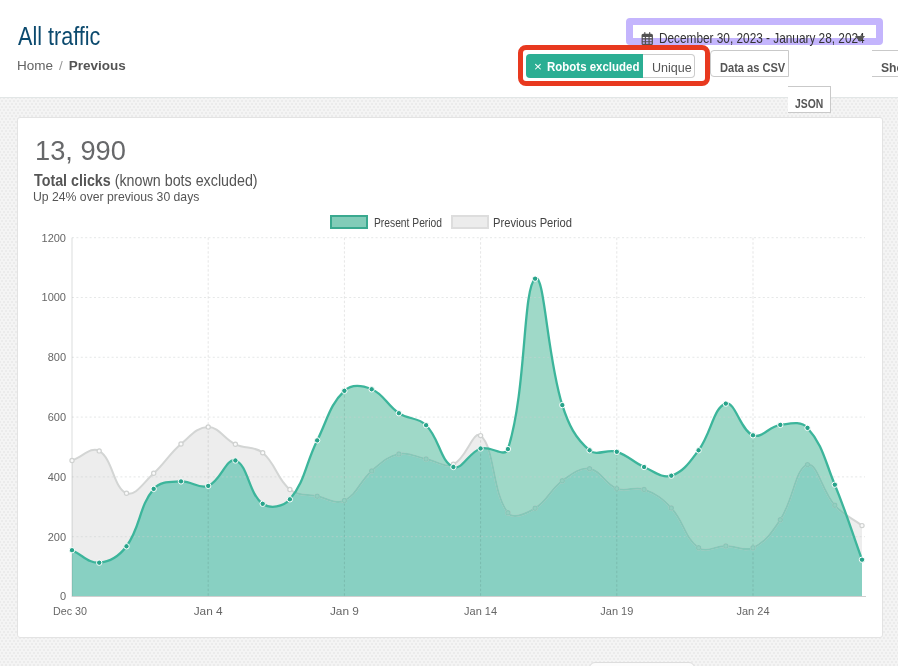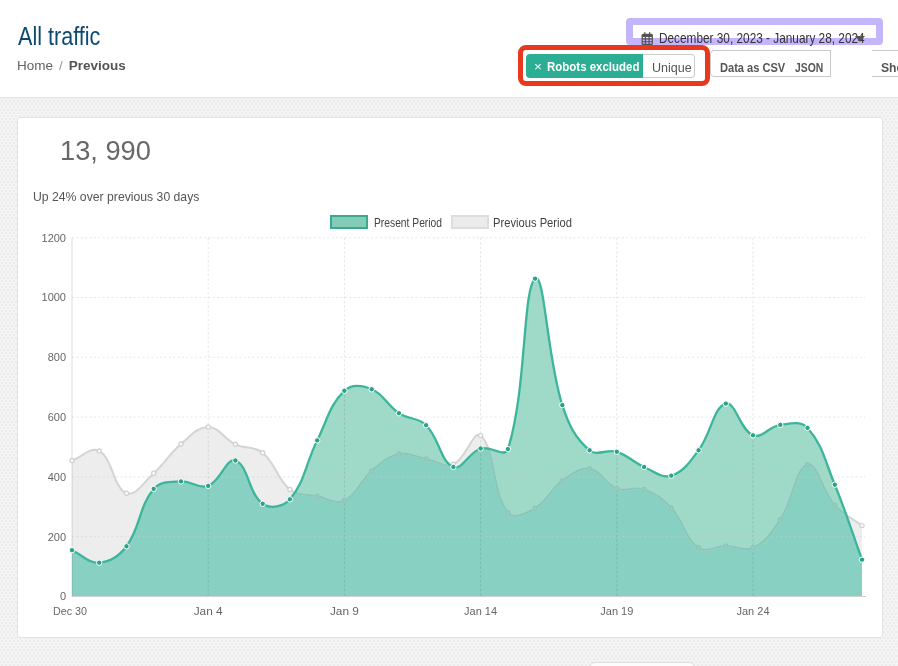--- a/index.html
+++ b/index.html
@@ -23,26 +23,26 @@
 #redbox { position:absolute; left:518px; top:44.5px; width:192px; height:41px; border:5px solid #e8391f; border-radius:8px; }
 #grnbtn { position:absolute; left:526px; top:54px; width:117px; height:24px; background:#2bae93; border-radius:4px 0 0 4px; }
 #grnbtn .x { position:absolute; left:8px; top:5px; color:#fff; font-size:13.5px; }
 #grnbtn .t { position:absolute; left:21px; top:5px; color:#fff; font-weight:bold; font-size:13.5px; transform:scaleX(0.85); }
 #uniqbtn { position:absolute; left:643px; top:54px; width:52px; height:24px; background:#fff; border:1px solid #ccc; border-left:none; border-radius:0 4px 4px 0;padding-left:46px; }
 #uniqbtn .t { position:absolute; left:8.5px; top:5px; color:#555; font-size:13.5px; transform:scaleX(0.93); }
 .b2 { position:absolute; top:50px; height:27px; background:#fff; border:1px solid #c9c9c9;font-weight:bold; }
 .b2 .t { position:absolute; top:9px; font-size:13.5px; color:#555; transform:scaleX(0.82); }
 #csvbtn { left:710px; width:79px; border-radius:4px 0 0 4px; }
 #csvbtn .t { left:8.5px; }
-#jsonbtn { left:788px; width:43px; border-left:none; }
+#jsonbtn { left:788px; width:43px; border-left:none;margin-top:36px; }
 #jsonbtn .t { left:7px; transform:scaleX(0.77); }
 #shbtn { left:872px; width:53px; border-left:none; border-radius:0 4px 4px 0; }
 #shbtn .t { left:9px; transform:scaleX(0.9); }
 #card { position:absolute; left:17px; top:117px; width:866px; height:521px; background:#fff; border:1px solid #e3e3e3; border-radius:3px; }
-#bignum { position:absolute; left:16.5px; top:17px; font-size:28px; color:#67686a;margin-left:25px; }
+#bignum { position:absolute; left:16.5px; top:17px; font-size:28px; color:#67686a; }
 #bignum .sx { transform:scaleX(0.973); }
 #subtitle { position:absolute; left:16px; top:53px; font-size:17px; color:#555; }
 #subtitle .sx { transform:scaleX(0.84); }
 #updays { position:absolute; left:15px; top:71.2px; font-size:13.5px; color:#555; }
 #updays .sx { transform:scaleX(0.905); }
 #bottombtn { position:absolute; left:589px; top:662px; width:106px; height:12px; background:#fcfcfc; border:1px solid #ddd; border-radius:6px; }
 </style></head>
 <body>
 <div id="page">
   <div id="graybg"></div>
@@ -67,20 +67,21 @@
       <span class="t sx">Data as CSV</span>
     </div>
   <div class="b2" id="jsonbtn">
       <span class="t sx">JSON</span>
     </div>
   <div class="b2" id="shbtn">
       <span class="t sx">Sheets</span>
     </div>
   <div id="card">
     <div id="bignum"><span class="sx">13, 990</span></div>
+    <div id="subtitle"><span class="sx"><b>Total clicks</b> (known bots excluded)</span></div>
     <div id="updays"><span class="sx">Up 24% over previous 30 days</span></div>
     <svg width="866" height="521" viewBox="0 0 866 521" style="position:absolute;left:0;top:0">
 <defs>
           <clipPath id="gclip">
             <path d="M54.0 432.2C64.9 437.2 70.7 445.5 81.2 444.7C92.5 443.9 101.2 438.1 108.5 428.3C123.0 408.6 120.6 388.8 135.7 370.9C142.4 362.9 151.9 364.0 163.0 363.4C173.7 362.8 180.9 371.4 190.2 367.9C202.7 363.1 208.3 339.4 217.4 342.5C230.1 346.6 230.5 375.7 244.7 385.8C252.3 391.3 265.4 388.9 271.9 381.3C287.2 363.5 287.5 345.6 299.2 322.4C309.3 302.2 311.7 286.6 326.4 272.8C333.5 266.1 344.3 267.4 353.7 271.3C366.1 276.4 368.9 287.3 380.9 295.2C390.7 301.7 400.0 299.1 408.1 307.2C421.8 320.7 422.2 343.4 435.4 349.0C444.0 352.7 450.7 334.4 462.6 330.5C472.5 327.2 486.9 340.4 489.9 331.1C508.7 272.4 504.6 170.7 517.1 160.7C526.4 153.1 528.9 238.4 544.3 287.1C550.7 307.0 557.2 320.0 571.6 332.3C579.0 338.7 588.7 330.7 598.8 333.8C610.5 337.4 614.7 344.0 626.1 349.0C636.5 353.6 643.8 360.6 653.3 357.7C665.6 353.9 671.7 344.1 680.6 332.3C693.4 315.2 695.5 289.0 707.8 285.6C717.3 283.0 722.2 312.3 735.0 317.3C744.0 320.8 751.0 308.4 762.3 306.9C772.8 305.4 782.9 302.6 789.5 309.9C804.7 326.5 807.1 343.4 816.8 366.7C828.9 396.2 833.1 411.7 844.0 441.7L844.0 478.5L54.0 478.5Z"></path>
           </clipPath>
         </defs>
 <path d="M54.0 342.5C64.9 338.6 73.3 328.1 81.2 332.9C95.1 341.3 95.4 370.0 108.5 375.3C117.2 378.9 125.7 364.4 135.7 355.3C147.5 344.6 150.9 336.3 163.0 326.0C172.7 317.8 179.3 308.9 190.2 309.0C201.1 309.0 205.9 320.8 217.4 326.3C227.7 331.1 236.3 327.8 244.7 334.7C258.1 345.8 258.4 360.6 271.9 371.5C280.2 378.1 288.2 376.1 299.2 378.3C310.0 380.5 317.6 386.7 326.4 382.5C339.3 376.5 341.5 363.3 353.7 352.9C363.3 344.6 369.2 338.4 380.9 335.9C391.0 333.7 397.3 338.9 408.1 341.0C419.0 343.1 426.4 350.2 435.4 346.3C448.2 340.9 455.5 311.3 462.6 317.6C477.3 330.7 473.6 373.1 489.9 394.8C495.4 402.1 508.0 395.6 517.1 390.3C529.8 382.8 532.0 371.7 544.3 362.8C553.8 355.9 561.4 349.4 571.6 350.8C583.2 352.5 586.8 366.0 598.8 370.6C608.6 374.3 616.2 367.9 626.1 371.5C638.0 375.7 644.5 380.5 653.3 390.0C666.3 403.8 666.6 420.1 680.6 429.8C688.4 435.3 696.9 428.0 707.8 428.0C718.7 428.0 726.1 434.1 735.0 429.8C747.9 423.6 753.8 414.6 762.3 401.7C775.6 381.4 777.4 349.8 789.5 346.6C799.2 344.1 803.9 372.9 816.8 387.3C825.7 397.3 833.1 399.5 844.0 407.6L844.0 478.5L54.0 478.5Z" fill="#ededed"></path>
 <path d="M54.0 432.2C64.9 437.2 70.7 445.5 81.2 444.7C92.5 443.9 101.2 438.1 108.5 428.3C123.0 408.6 120.6 388.8 135.7 370.9C142.4 362.9 151.9 364.0 163.0 363.4C173.7 362.8 180.9 371.4 190.2 367.9C202.7 363.1 208.3 339.4 217.4 342.5C230.1 346.6 230.5 375.7 244.7 385.8C252.3 391.3 265.4 388.9 271.9 381.3C287.2 363.5 287.5 345.6 299.2 322.4C309.3 302.2 311.7 286.6 326.4 272.8C333.5 266.1 344.3 267.4 353.7 271.3C366.1 276.4 368.9 287.3 380.9 295.2C390.7 301.7 400.0 299.1 408.1 307.2C421.8 320.7 422.2 343.4 435.4 349.0C444.0 352.7 450.7 334.4 462.6 330.5C472.5 327.2 486.9 340.4 489.9 331.1C508.7 272.4 504.6 170.7 517.1 160.7C526.4 153.1 528.9 238.4 544.3 287.1C550.7 307.0 557.2 320.0 571.6 332.3C579.0 338.7 588.7 330.7 598.8 333.8C610.5 337.4 614.7 344.0 626.1 349.0C636.5 353.6 643.8 360.6 653.3 357.7C665.6 353.9 671.7 344.1 680.6 332.3C693.4 315.2 695.5 289.0 707.8 285.6C717.3 283.0 722.2 312.3 735.0 317.3C744.0 320.8 751.0 308.4 762.3 306.9C772.8 305.4 782.9 302.6 789.5 309.9C804.7 326.5 807.1 343.4 816.8 366.7C828.9 396.2 833.1 411.7 844.0 441.7L844.0 478.5L54.0 478.5Z" fill="#9fd9c8"></path>
 <path d="M54.0 342.5C64.9 338.6 73.3 328.1 81.2 332.9C95.1 341.3 95.4 370.0 108.5 375.3C117.2 378.9 125.7 364.4 135.7 355.3C147.5 344.6 150.9 336.3 163.0 326.0C172.7 317.8 179.3 308.9 190.2 309.0C201.1 309.0 205.9 320.8 217.4 326.3C227.7 331.1 236.3 327.8 244.7 334.7C258.1 345.8 258.4 360.6 271.9 371.5C280.2 378.1 288.2 376.1 299.2 378.3C310.0 380.5 317.6 386.7 326.4 382.5C339.3 376.5 341.5 363.3 353.7 352.9C363.3 344.6 369.2 338.4 380.9 335.9C391.0 333.7 397.3 338.9 408.1 341.0C419.0 343.1 426.4 350.2 435.4 346.3C448.2 340.9 455.5 311.3 462.6 317.6C477.3 330.7 473.6 373.1 489.9 394.8C495.4 402.1 508.0 395.6 517.1 390.3C529.8 382.8 532.0 371.7 544.3 362.8C553.8 355.9 561.4 349.4 571.6 350.8C583.2 352.5 586.8 366.0 598.8 370.6C608.6 374.3 616.2 367.9 626.1 371.5C638.0 375.7 644.5 380.5 653.3 390.0C666.3 403.8 666.6 420.1 680.6 429.8C688.4 435.3 696.9 428.0 707.8 428.0C718.7 428.0 726.1 434.1 735.0 429.8C747.9 423.6 753.8 414.6 762.3 401.7C775.6 381.4 777.4 349.8 789.5 346.6C799.2 344.1 803.9 372.9 816.8 387.3C825.7 397.3 833.1 399.5 844.0 407.6L844.0 478.5L54.0 478.5Z" fill="#88d0c2" clip-path="url(#gclip)"></path>

